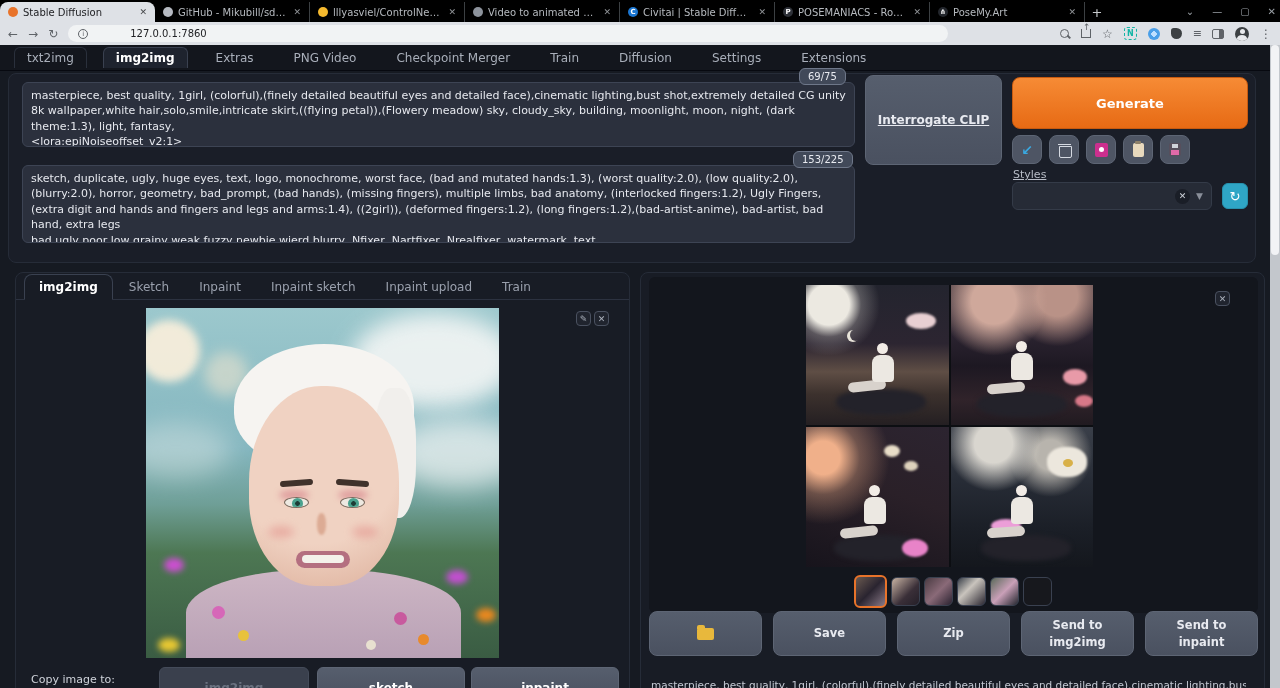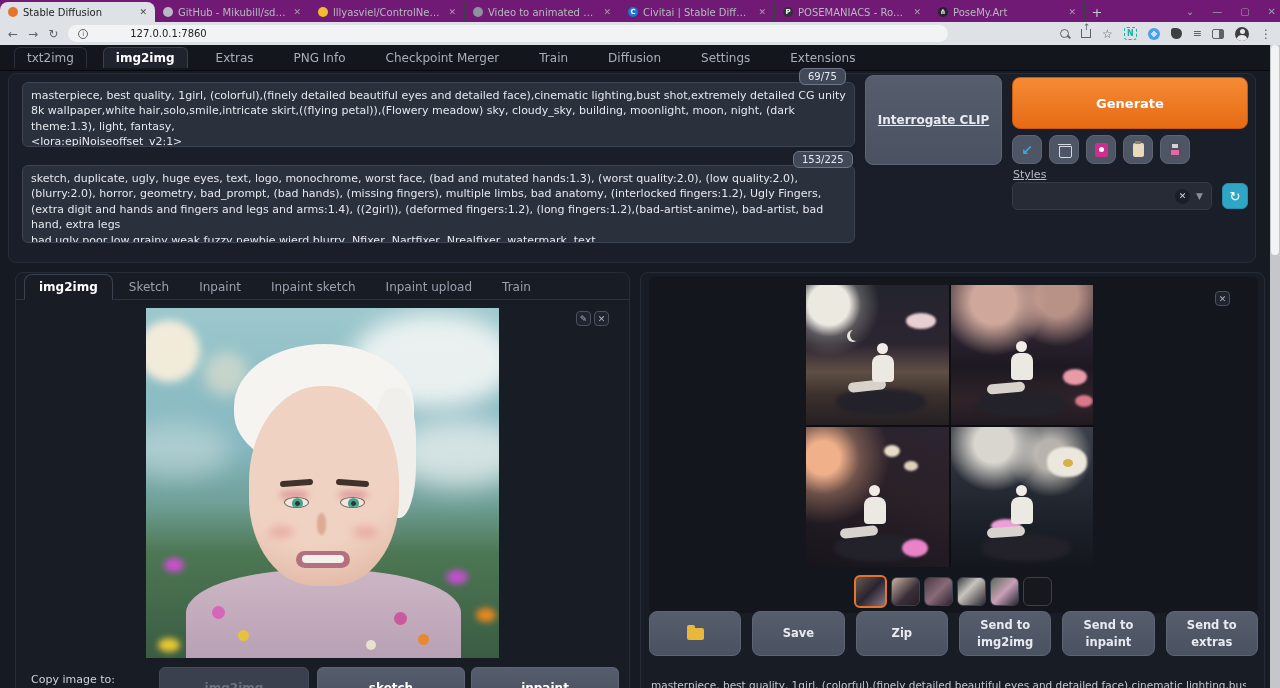--- a/index.html
+++ b/index.html
@@ -1,21 +1,21 @@
 <!DOCTYPE html>
 <html><head>
 <meta charset="utf-8">
 <style>
   * { margin:0; padding:0; box-sizing:border-box; }
   html,body { background:#000; }
   body { font-family:"DejaVu Sans","Liberation Sans",sans-serif; }
   #screen { position:relative; width:1280px; height:688px; overflow:hidden; background:#161a22; }
 
   
-  .tabstrip { position:absolute; left:0; top:0; width:1280px; height:22px; background:#701a75; display:flex; align-items:flex-end; }
+  .tabstrip { position:absolute; left:0; top:0; width:1280px; height:22px; background:#000000; display:flex; align-items:flex-end; }
   .btab { position:relative; width:155px; height:20px; display:flex; align-items:center; gap:5px; padding:0 6px 0 8px; font-size:10px; color:#b6babf; white-space:nowrap; overflow:hidden; border-right:1px solid #3c4043; cursor:pointer; }
   .btab.active { background:#dee1e6; color:#202124; border-radius:8px 8px 0 0; border-right:none; }
   .btab .title { flex:1; overflow:hidden; text-overflow:ellipsis; }
   .btab .x { font-size:9px; color:inherit; opacity:.8; padding:0 2px; }
   .fav { width:10px; height:10px; border-radius:50%; flex:0 0 auto; display:flex; align-items:center; justify-content:center; font-size:7px; font-weight:bold; }
   .newtab { width:24px; height:20px; color:#c7cacd; font-size:13px; display:flex; align-items:center; justify-content:center; cursor:pointer; }
   .wincontrols { position:absolute; right:4px; top:0; height:22px; display:flex; align-items:center; gap:18px; color:#9aa0a6; font-size:10px; }
   .wincontrols span { cursor:pointer; }
 
   .toolbar { position:absolute; left:0; top:22px; width:1280px; height:23px; background:#dee1e6; display:flex; align-items:center; padding:0 8px; gap:10px; }
@@ -225,21 +225,21 @@
       <span class="panelic"></span>
       <span class="avatar"></span>
       <span class="kebab">⋮</span>
     </div>
   </div>
 
   <div class="sd-nav">
     <div class="sd-tab boxed">txt2img</div>
     <div class="sd-tab active">img2img</div>
     <div class="sd-tab">Extras</div>
-    <div class="sd-tab">PNG Info</div>
+    <div class="sd-tab">PNG Video</div>
     <div class="sd-tab">Checkpoint Merger</div>
     <div class="sd-tab">Train</div>
     <div class="sd-tab">Diffusion</div>
     <div class="sd-tab">Settings</div>
     <div class="sd-tab">Extensions</div>
   </div>
 
   <div class="top-panel"></div>
 
   <textarea id="prompt-ta" class="ta" spellcheck="false" style="">masterpiece, best quality, 1girl, (colorful),(finely detailed beautiful eyes and detailed face),cinematic lighting,bust shot,extremely detailed CG unity 8k wallpaper,white hair,solo,smile,intricate skirt,((flying petal)),(Flowery meadow) sky, cloudy_sky, building, moonlight, moon, night, (dark theme:1.3), light, fantasy,
@@ -393,21 +393,20 @@
     </div>
 
     <div class="gal-btnrow">
       <button class="galbtn">
           <span class="folder-ic"></span>
         </button>
       <button class="galbtn">Save</button>
       <button class="galbtn">Zip</button>
       <button class="galbtn">Send to img2img</button>
       <button class="galbtn">Send to inpaint</button>
-      <button class="galbtn">Send to extras</button>
     </div>
 
     <div class="gal-info">masterpiece, best quality, 1girl, (colorful),(finely detailed beautiful eyes and detailed face),cinematic lighting,bust shot,extremely detailed CG</div>
   </div>
 
   <div class="scrollbar">
     <div class="scroll-thumb"></div>
   </div>
 
 </div>

